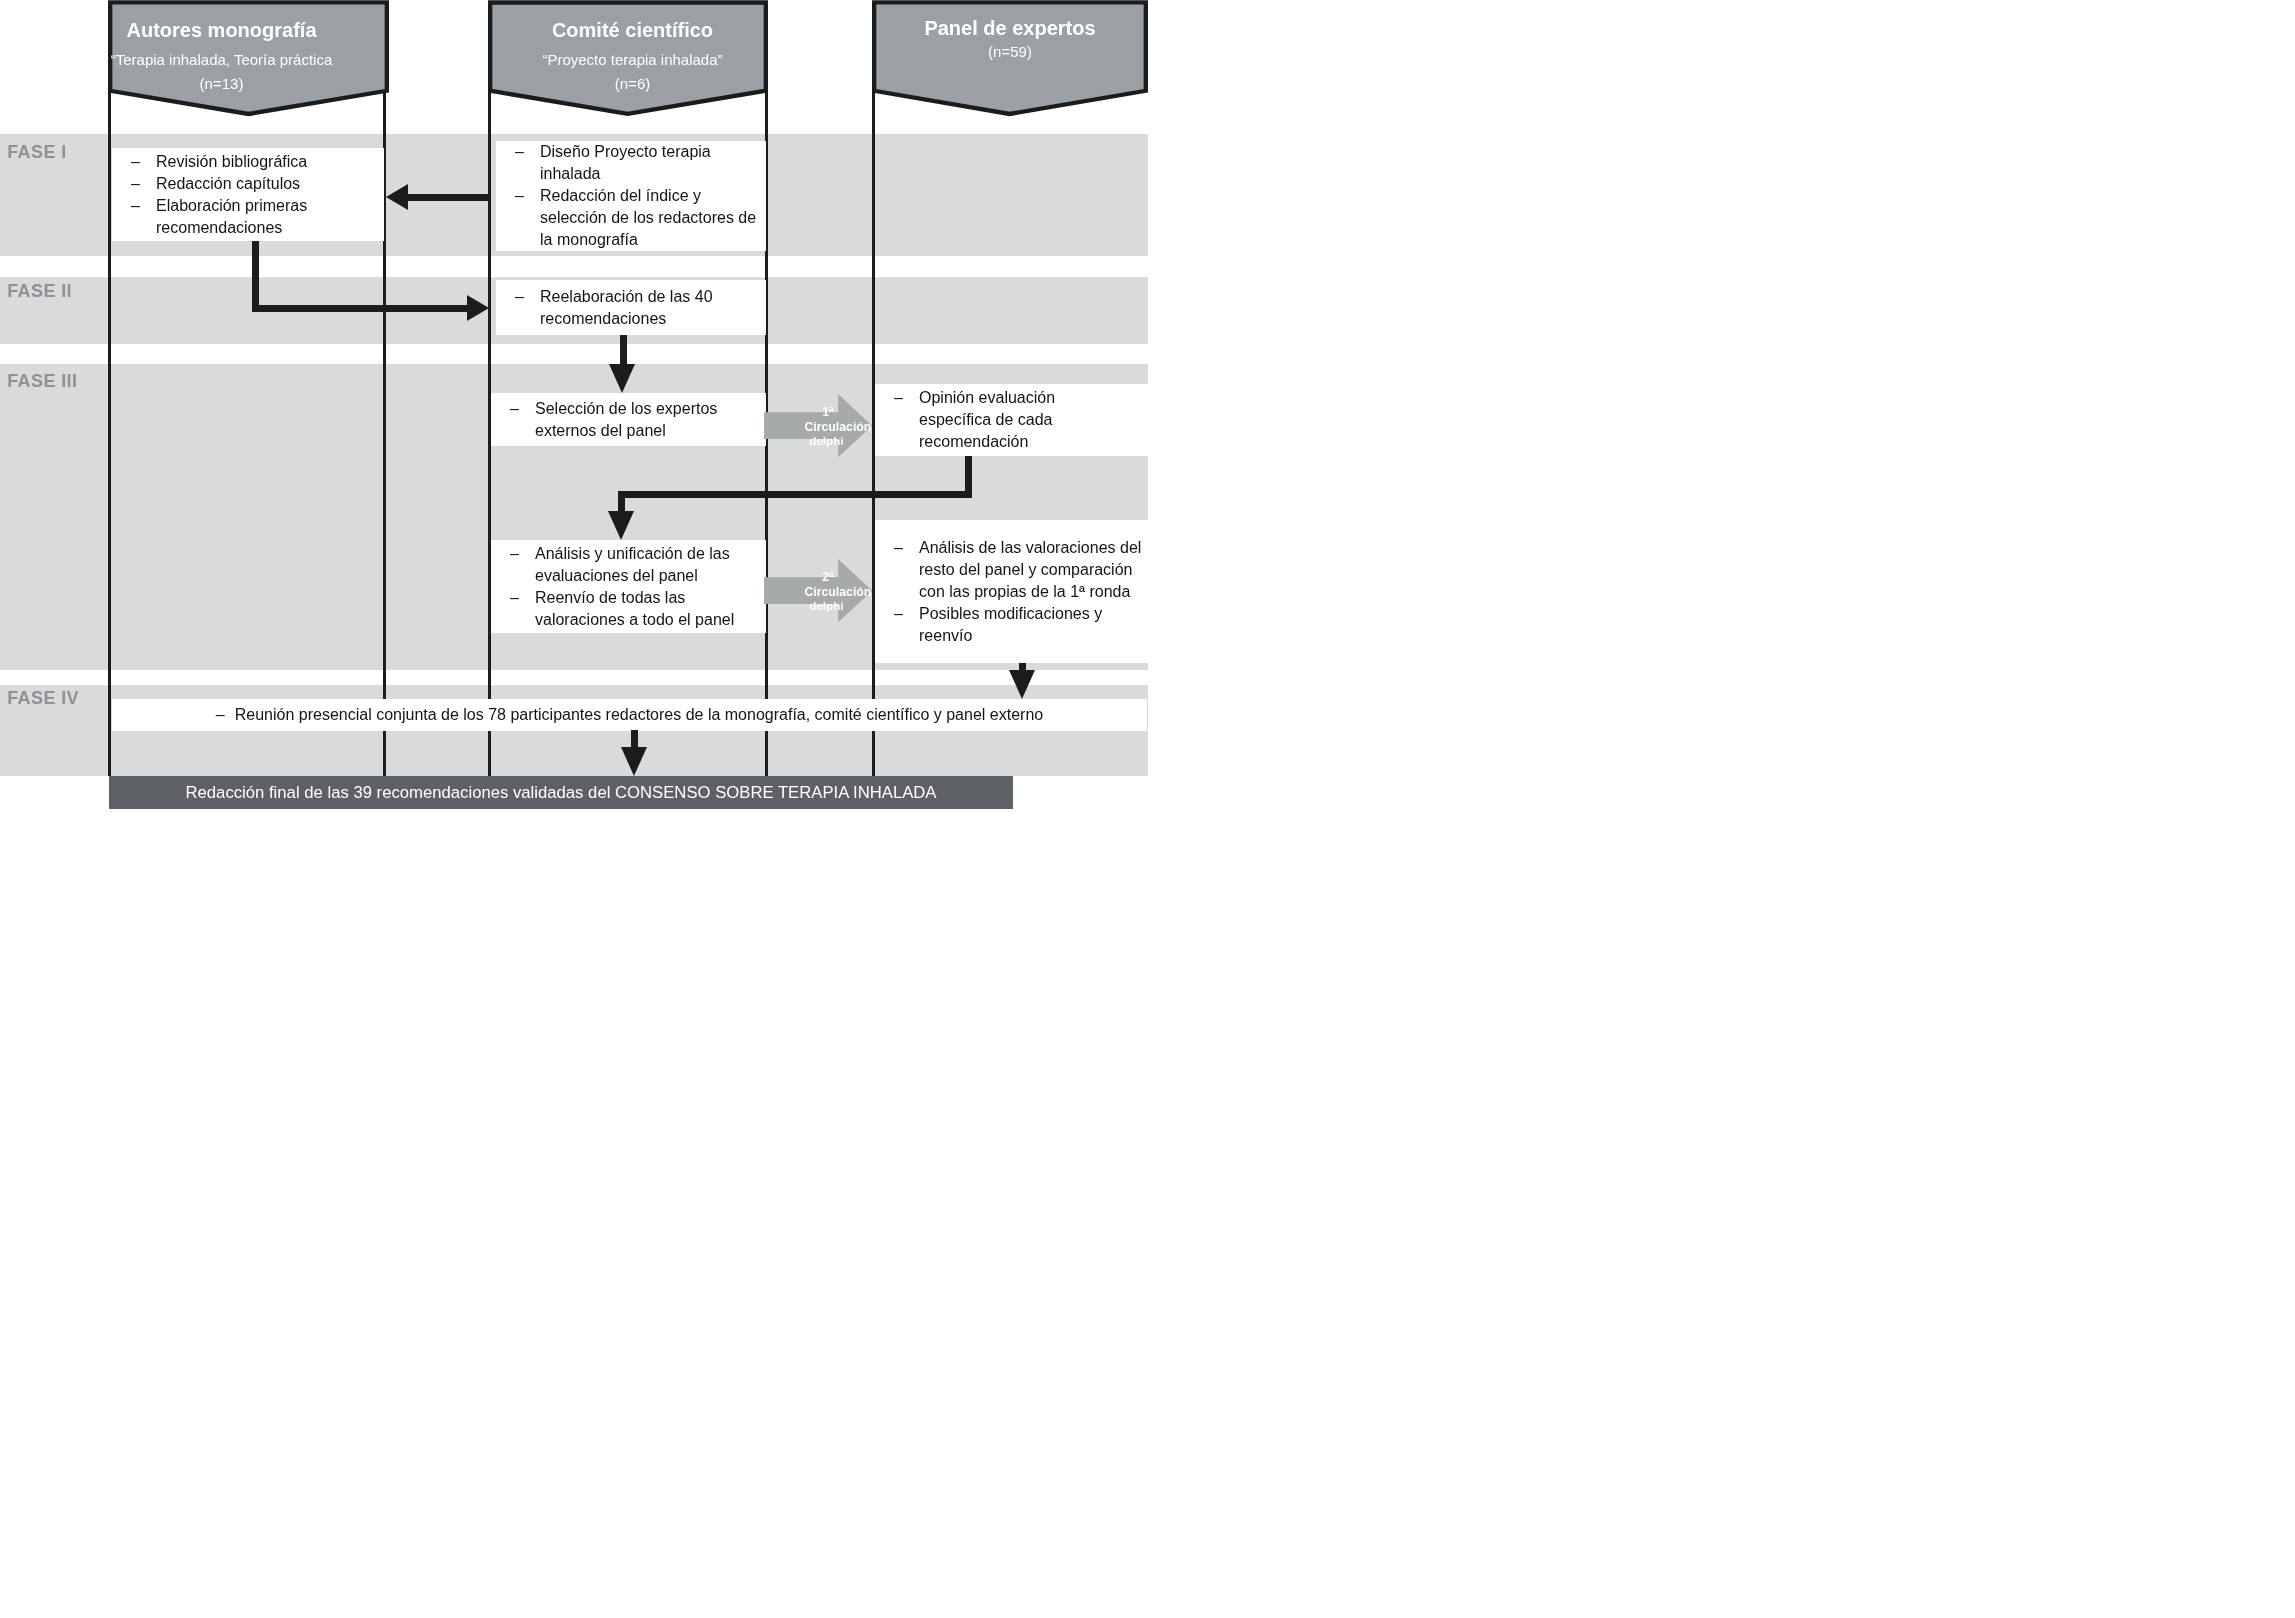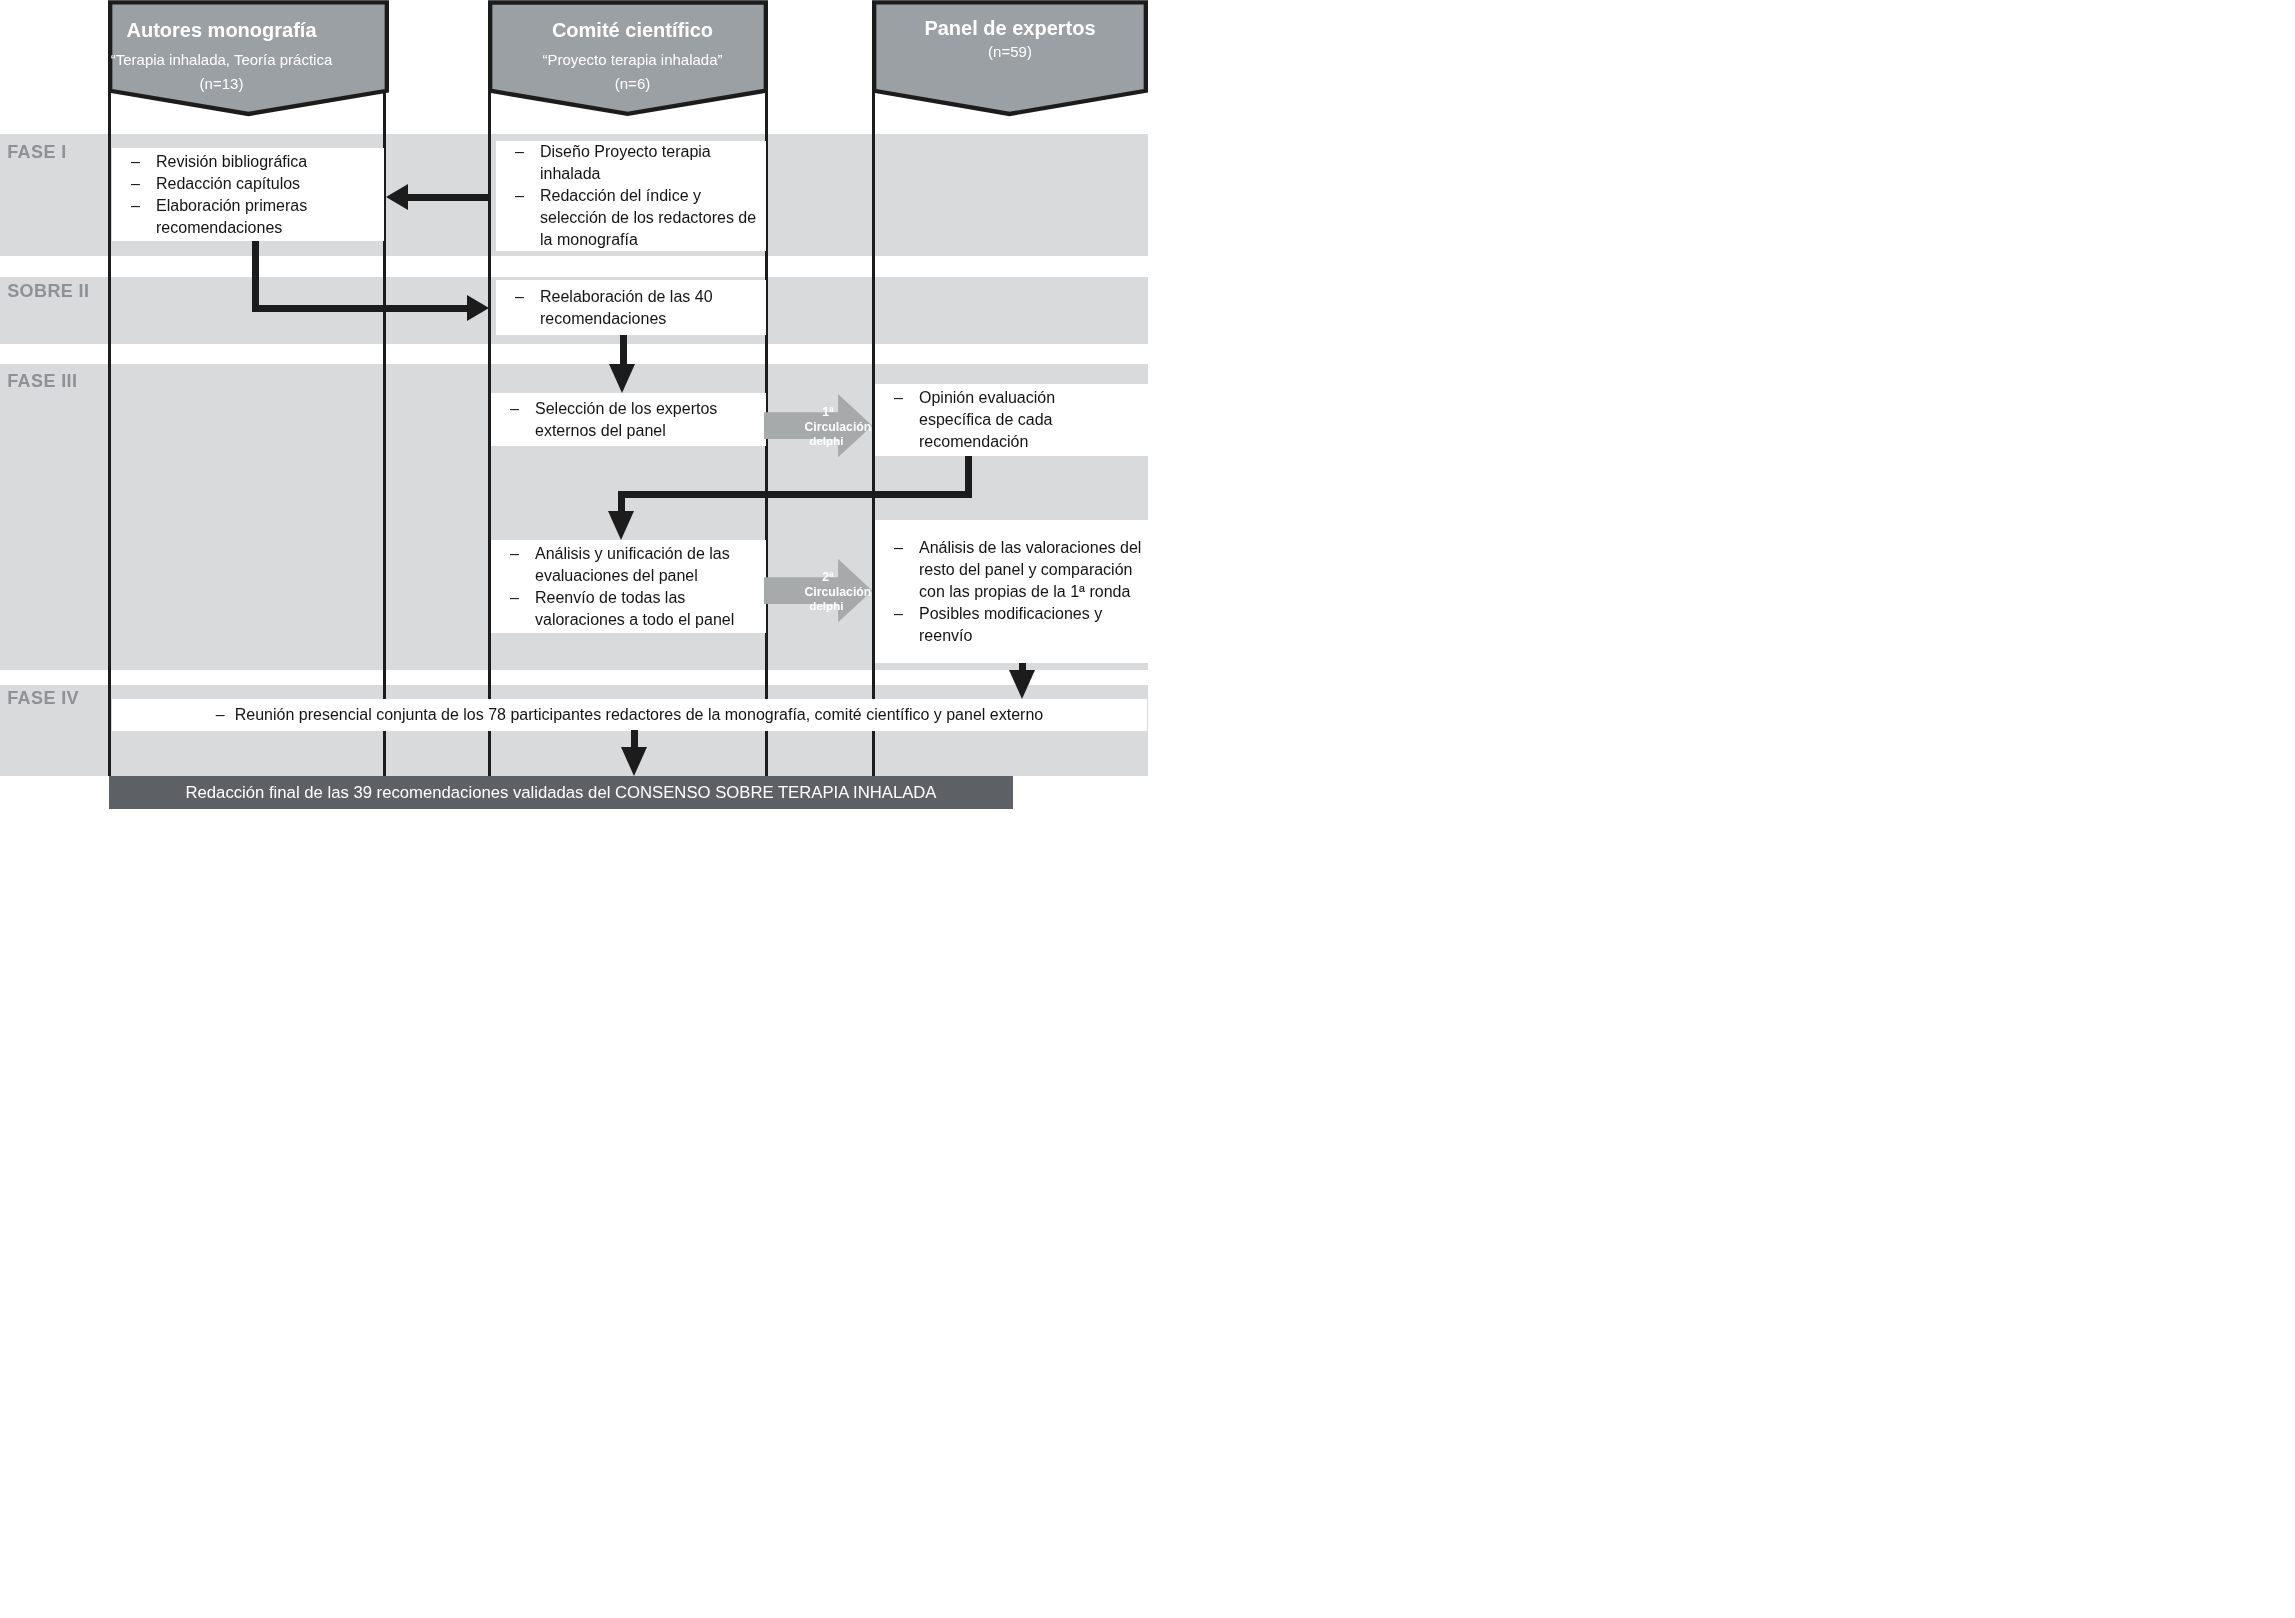--- a/index.html
+++ b/index.html
@@ -75,21 +75,21 @@
   <div class="band" style="top:364px;height:306px;"></div>
   <div class="band" style="top:685px;height:91px;"></div>
 
   <div class="vline" style="left:108px;"></div>
   <div class="vline" style="left:383px;"></div>
   <div class="vline" style="left:488px;"></div>
   <div class="vline" style="left:765px;"></div>
   <div class="vline" style="left:872px;"></div>
 
   <div class="phase-label" style="top:142px;">FASE I</div>
-  <div class="phase-label" style="top:281px;">SOBRE II</div>
+  <div class="phase-label" style="top:281px;">FASE II</div>
   <div class="phase-label" style="top:371px;">FASE III</div>
   <div class="phase-label" style="top:688px;">FASE IV</div>
 
   <div class="banner" style="left:108px;width:227px;">
     <svg width="281" height="120" viewBox="0 0 388 165">
       <polygon points="3,3 385,3 385,125 194,157 3,125"></polygon>
     </svg>
     <div class="banner-text bt-pad1">
       <div class="b-title">Autores monografía</div>
       <div class="b-sub">“Terapia inhalada, Teoría práctica</div>

